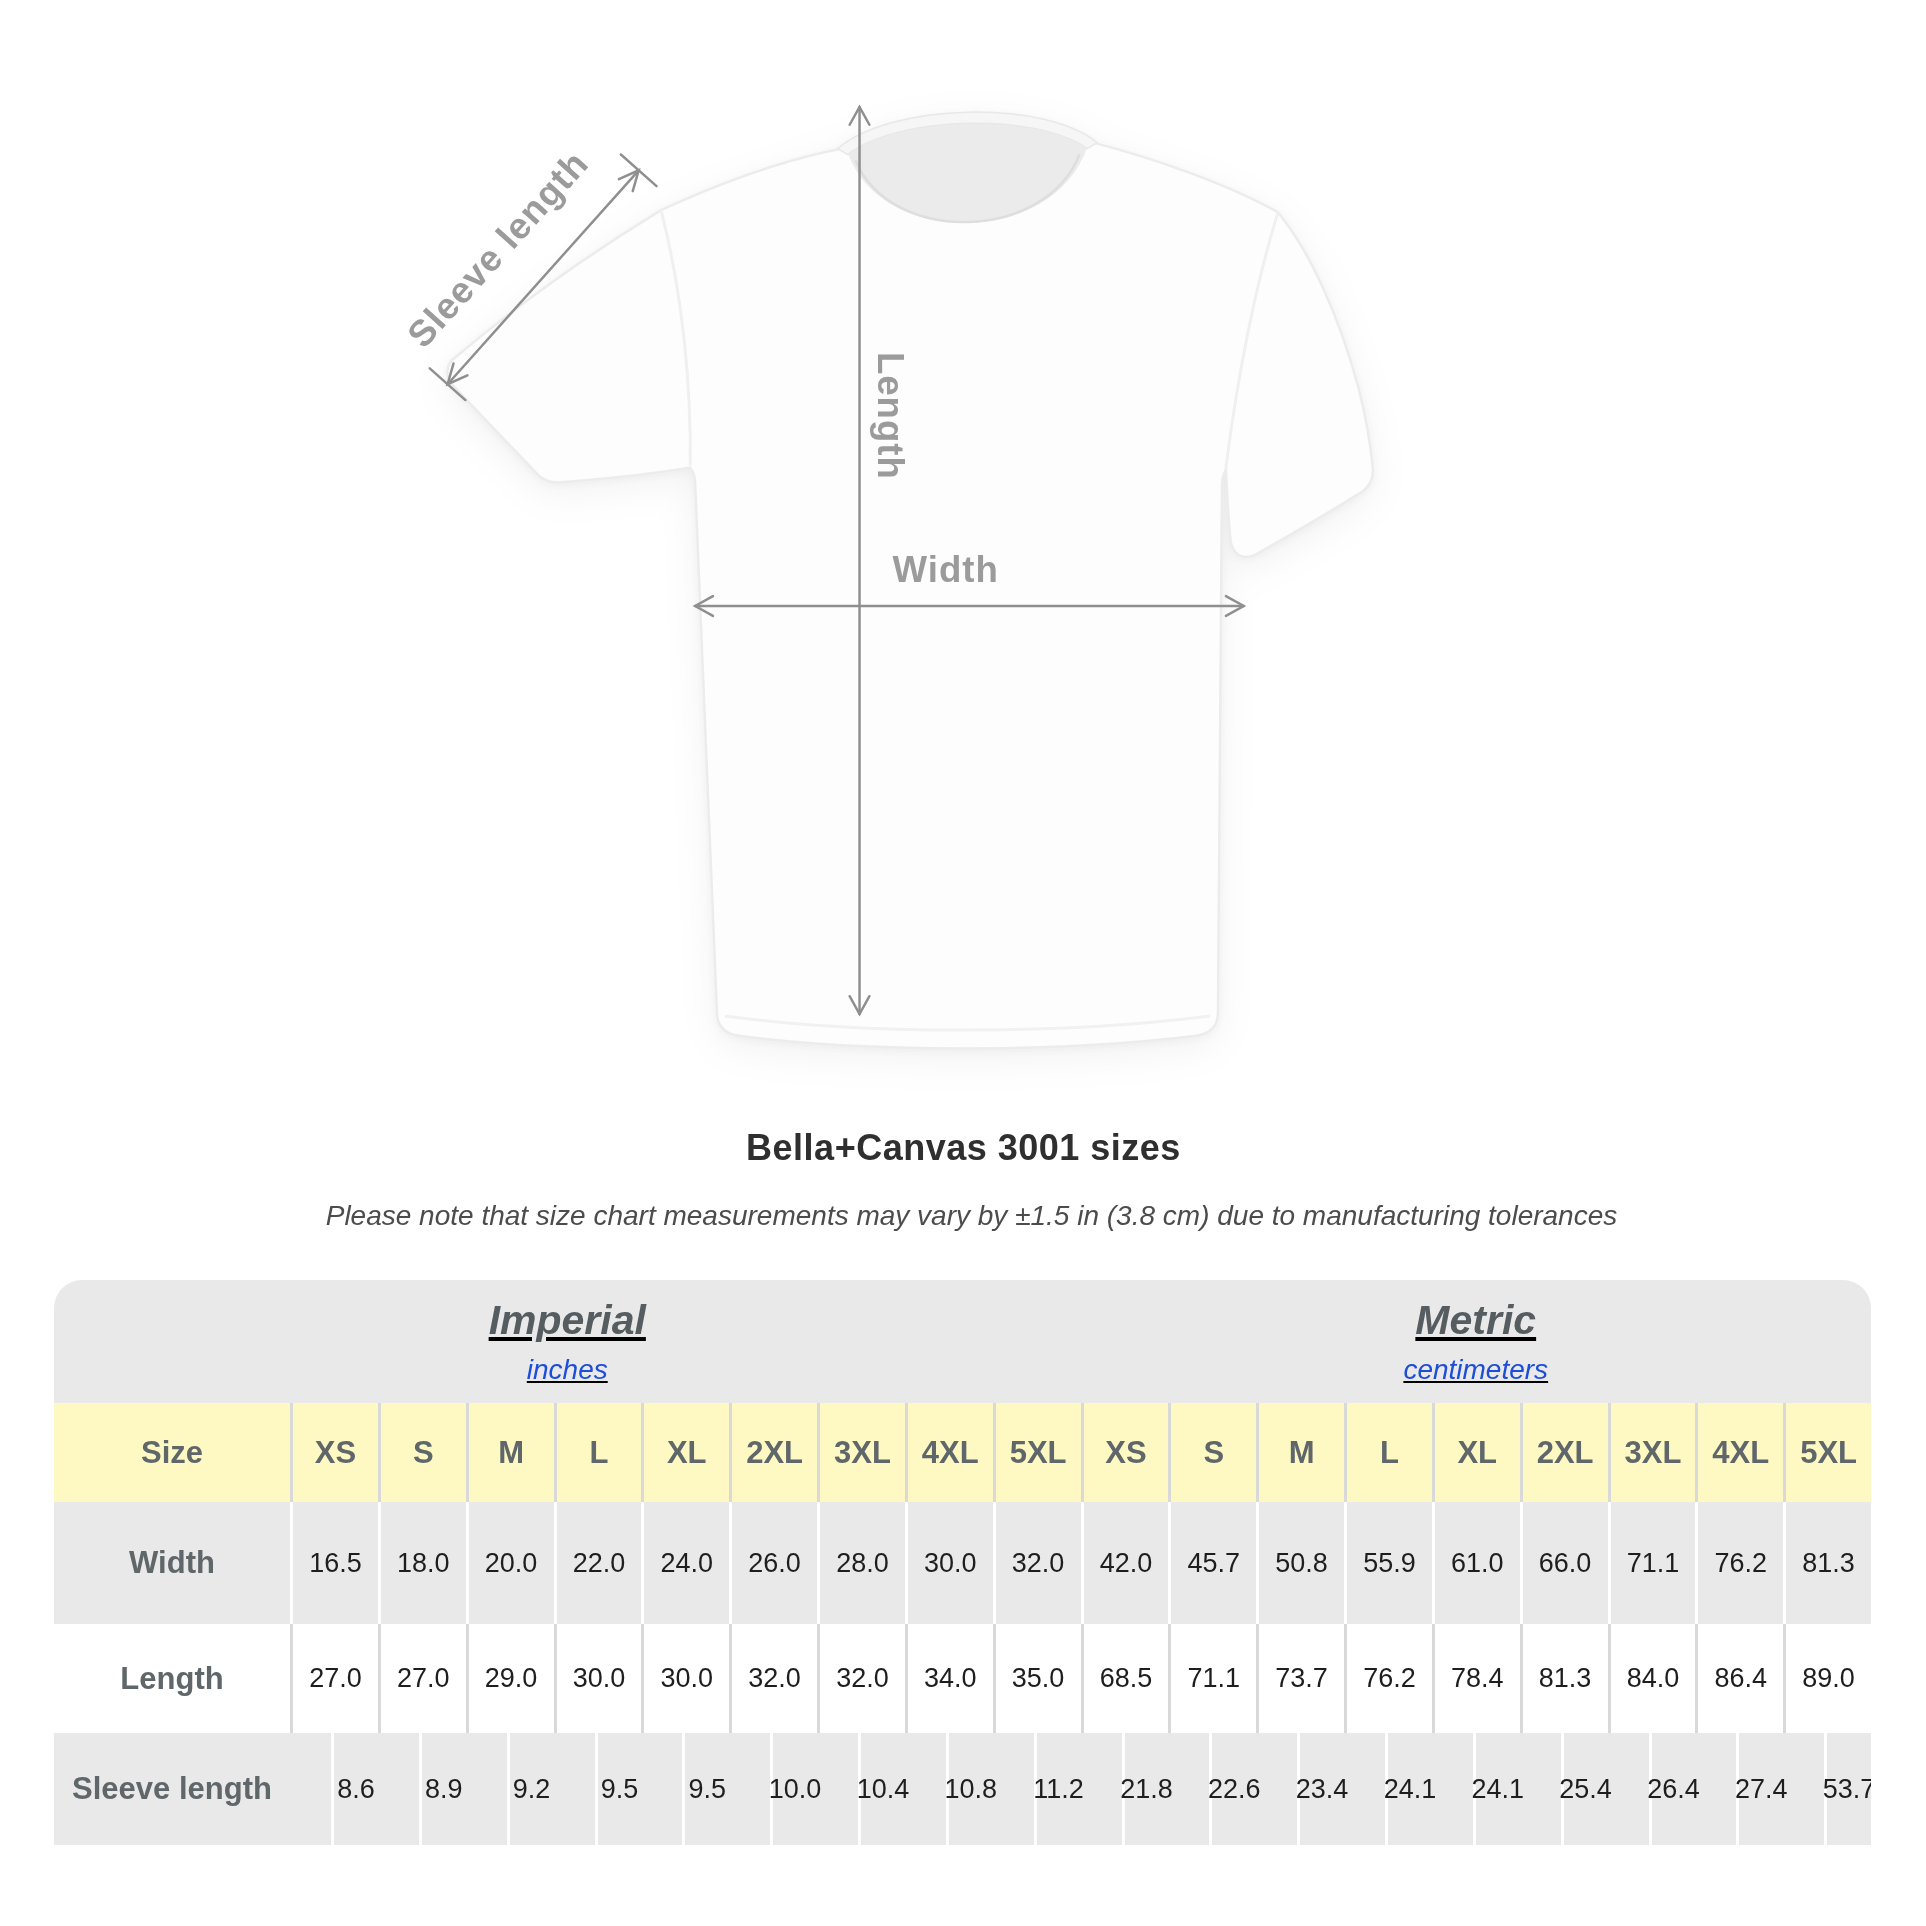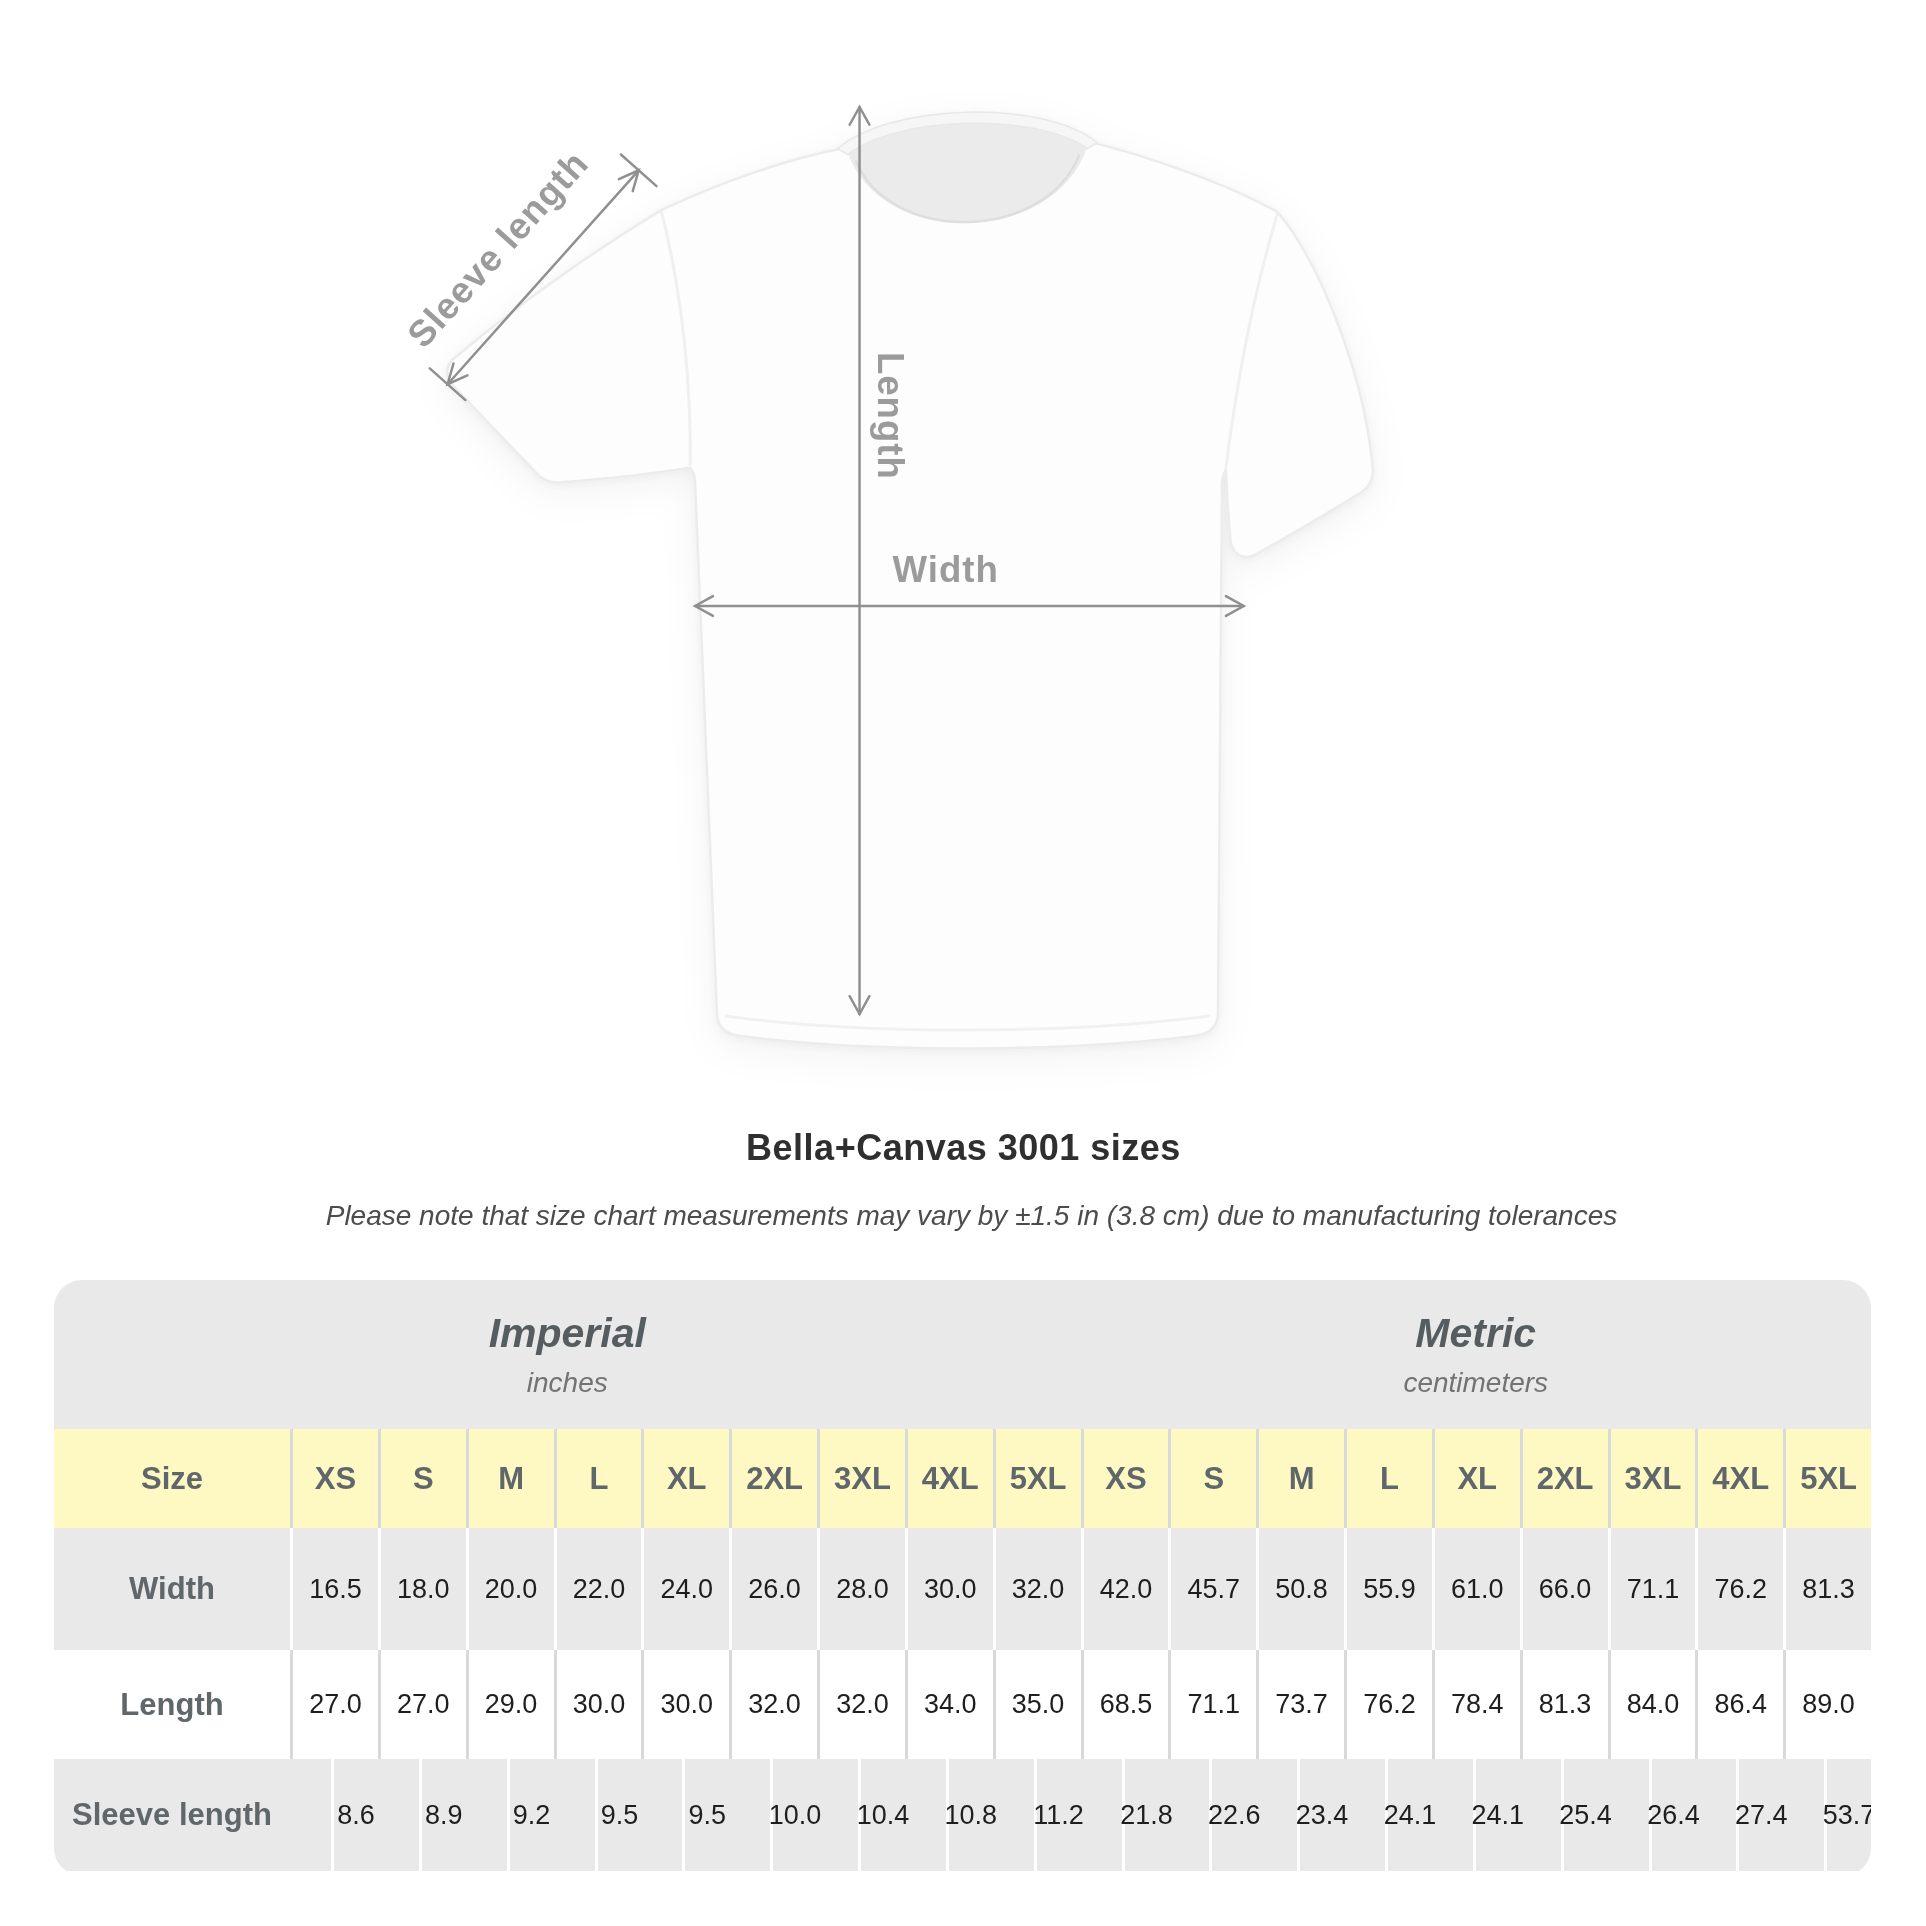--- a/index.html
+++ b/index.html
@@ -12,37 +12,37 @@
   
   .page-title{position:absolute;left:0;top:1127px;width:1927px;text-align:center;
               font-size:36px;font-weight:700;color:#2f2f2f;letter-spacing:0.5px;}
   .page-subtitle{position:absolute;left:8px;top:1200px;width:1927px;text-align:center;
               font-size:28px;font-style:italic;color:#4c4c4c;}
 
   
   .size-table{position:absolute;left:54px;top:1280px;width:1817px;height:596px;
               border-radius:28px;overflow:hidden;}
   .trow{display:grid;grid-template-columns:236px repeat(18,1fr);}
-  .row-units{height:149px;background:#e9e9e9;}
+  .row-units{height:123px;background:#e9e9e9;text-decoration:underline;}
   .row-size{height:99px;background:#fef9c3;}
   .row-width{height:122px;background:#e9e9e9;}
   .row-length{height:109px;background:#ffffff;}
   .row-sleeve{height:112px;background:#e9e9e9;}
   .cell{display:flex;align-items:center;justify-content:center;min-width:0;}
   .row-size  .cell + .cell{border-left:3px solid #d9d9d9;}
   .row-length.trow .cell + .cell{border-left:3px solid #d9d9d9;}
   .row-width .cell + .cell{border-left:3px solid #ffffff;}
   .row-sleeve .cell + .cell{border-left:3px solid #ffffff;margin-left:41px;}
   .hdr-txt{font-size:31px;font-weight:700;color:#60676a;}
   .val-txt{font-size:27px;color:#1e1e1e;}
   .unit-block{grid-row:1;display:flex;flex-direction:column;align-items:center;justify-content:center;}
   .unit-imperial{grid-column:1/11;}
   .unit-metric{grid-column:11/20;}
   .unit-title{font-size:41px;font-weight:700;font-style:italic;color:#565d60;}
-  .unit-sub{font-size:28px;font-style:italic;color:#737373;margin-top:10px;}
+  .unit-sub{font-size:28px;font-style:italic;color:#1d4ed8;margin-top:10px;}
 </style>
 </head>
 <body>
 
 <div id="page">
 
   <svg id="diagram" viewBox="0 0 1946 1946" width="1927" height="1927" aria-hidden="true">
     <g style="filter:drop-shadow(0 10px 18px rgba(0,0,0,0.05)) drop-shadow(0 2px 5px rgba(0,0,0,0.04));">
 
       <path d="M 850 150

